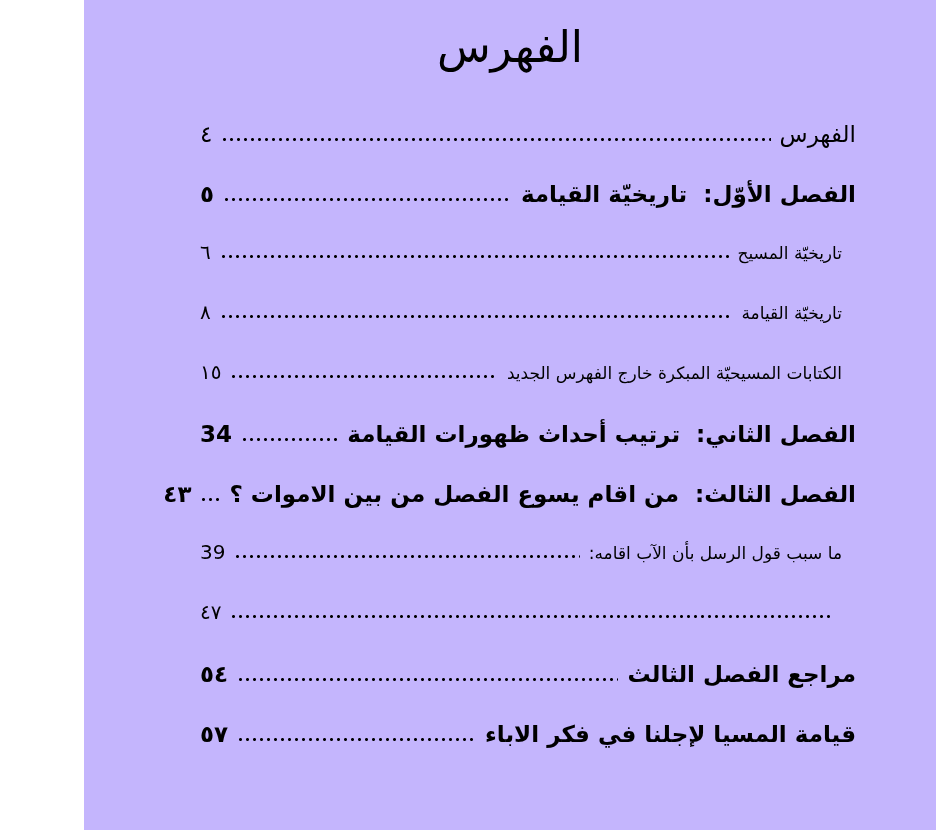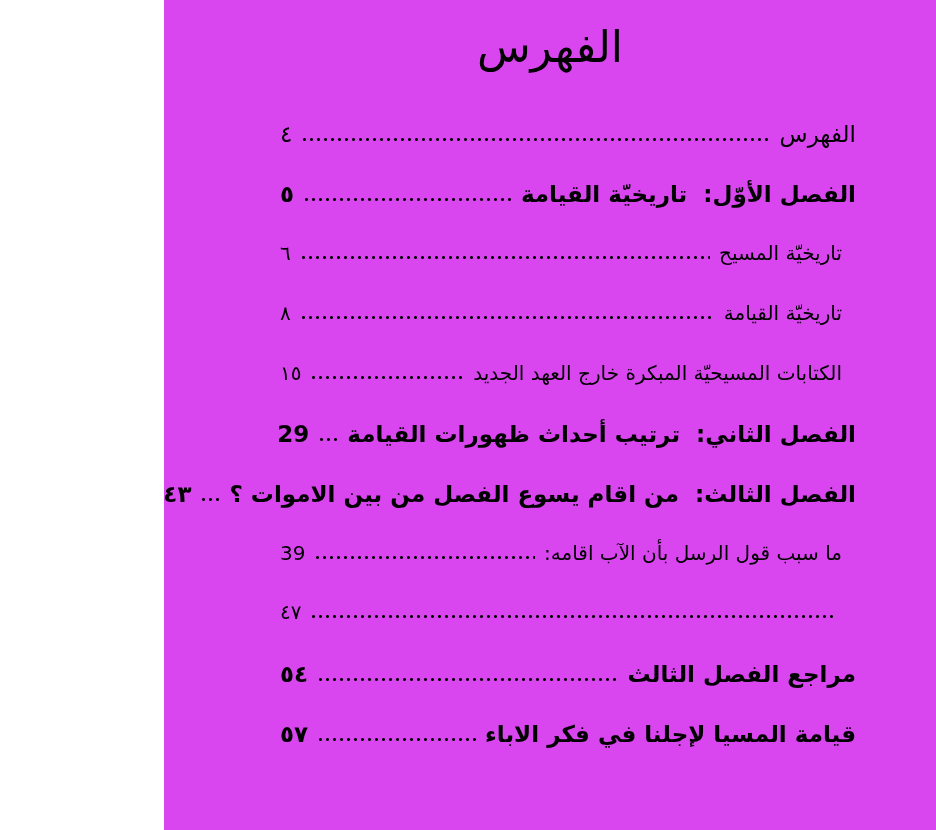--- a/index.html
+++ b/index.html
@@ -7,23 +7,23 @@
     padding: 0;
     background: #ffffff;
     width: 936px;
     height: 830px;
     overflow: hidden;
     font-family: "DejaVu Sans", sans-serif;
     color: #000000;
   }
   .page {
     position: relative;
-    width: 772px;
+    width: 852px;
     height: 830px;
-    background: #d946ef;
+    background: #c4b5fd;
     direction: rtl;
   }
   .doc-title {
     margin: 0;
     padding-top: 16px;
     text-align: center;
     font-size: 44px;
     font-weight: normal;
     line-height: 1.4;
     direction: rtl;
@@ -36,21 +36,21 @@
   .entry {
     display: flex;
     align-items: baseline;
     height: 60px;
     box-sizing: border-box;
     padding-top: 20px;
   }
   .entry .label {
     white-space: pre;
     flex: 0 0 auto;
-    font-size: 20px;
+    font-size: 17px;
     line-height: 1.3;
   }
   .entry .pagenum {
     flex: 0 0 auto;
     font-size: 20px;
   }
   .entry.level-1 .label,
   .entry.level-1 .pagenum {
     font-size: 23px;
   }
@@ -94,28 +94,28 @@
     <span class="label">تاريخيّة المسيح</span>
     <span class="leader"></span>
     <span class="pagenum">٦</span>
   </div>
       <div class="entry level-2">
     <span class="label">تاريخيّة القيامة</span>
     <span class="leader"></span>
     <span class="pagenum">٨</span>
   </div>
       <div class="entry level-2">
-    <span class="label">الكتابات المسيحيّة المبكرة خارج العهد الجديد</span>
+    <span class="label">الكتابات المسيحيّة المبكرة خارج الفهرس الجديد</span>
     <span class="leader"></span>
     <span class="pagenum">١٥</span>
   </div>
       <div class="entry level-1 bold">
     <span class="label">الفصل الثاني:  ترتيب أحداث ظهورات القيامة</span>
     <span class="leader"></span>
-    <span class="pagenum">29</span>
+    <span class="pagenum">34</span>
   </div>
       <div class="entry level-1 bold">
     <span class="label">الفصل الثالث:  من اقام يسوع الفصل من بين الاموات ؟</span>
     <span class="leader"></span>
     <span class="pagenum">٤٣</span>
   </div>
       <div class="entry level-2">
     <span class="label">ما سبب قول الرسل بأن الآب اقامه:</span>
     <span class="leader"></span>
     <span class="pagenum">39</span>

